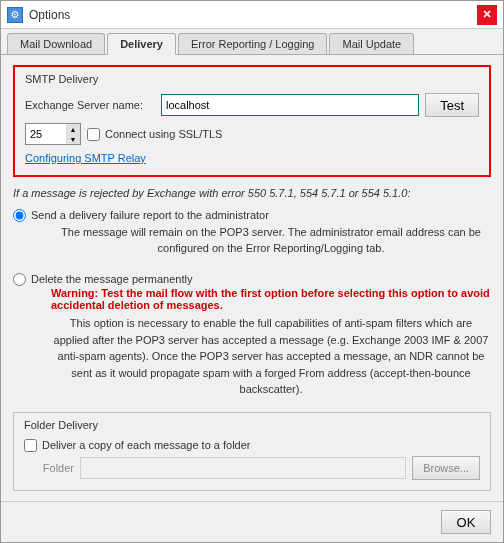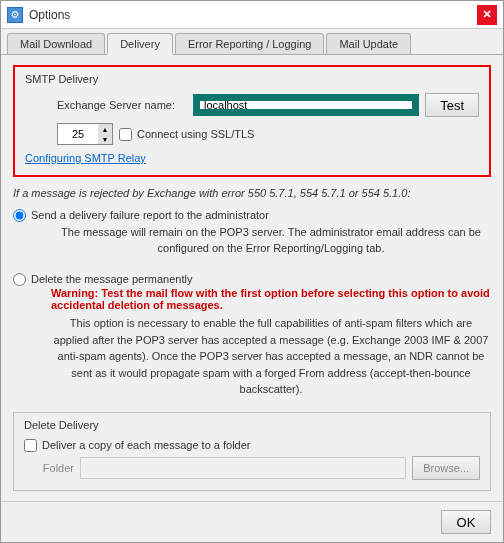--- a/index.html
+++ b/index.html
@@ -77,21 +77,21 @@
       background: #e1e1e1;
       cursor: pointer;
       font-size: 11px;
       color: #333;
       border-radius: 3px 3px 0 0;
     }
     .tab.active {
       background: #f0f0f0;
       border-bottom: 1px solid #f0f0f0;
       margin-bottom: -1px;
-      font-weight: 400;
+      font-weight: 700;
       z-index: 1;
     }
     .content {
       flex: 1;
       padding: 10px 12px;
       overflow-y: auto;
     }
     .group-box {
       border: 1px solid #c0c0c0;
       padding: 6px 10px 10px 10px;
@@ -105,31 +105,30 @@
       font-weight: 400;
       font-size: 11px;
       color: #333;
       margin-bottom: 8px;
     }
     .form-row {
       display: flex;
       align-items: center;
       margin-bottom: 6px;
       gap: 6px;
-      margin-left: 32px;
     }
     .form-label {
       min-width: 130px;
       font-size: 11px;
       color: #333;
     }
     .form-input {
       flex: 1;
       height: 22px;
-      border: 7px solid #0f766e;
+      border: 1px solid #0f766e;
       padding: 2px 4px;
       font-size: 11px;
       background: white;
       outline: none;
     }
     .btn {
       padding: 3px 14px;
       border: 1px solid #adadad;
       background: linear-gradient(to bottom, #f6f6f6, #e0e0e0);
       cursor: pointer;
@@ -145,21 +144,20 @@
       background: white;
     }
     .spinner-input {
       width: 40px;
       height: 20px;
       border: none;
       padding: 2px 4px;
       font-size: 11px;
       outline: none;
       background: transparent;
-      text-align: center;
     }
     .spinner-btns {
       display: flex;
       flex-direction: column;
       height: 20px;
     }
     .spinner-btn {
       height: 10px;
       width: 14px;
       border: none;
@@ -328,21 +326,21 @@
       <div>
         <div class="radio-label">Delete the message permanently</div>
         <div class="indent-block">
           <p class="warning-text">Warning: Test the mail flow with the first option before selecting this option to avoid accidental deletion of messages.</p>
           <p class="section-text">This option is necessary to enable the full capabilities of anti-spam filters which are applied after the POP3 server has accepted a message (e.g. Exchange 2003 IMF &amp; 2007 anti-spam agents). Once the POP3 server has accepted a message, an NDR cannot be sent as it would propagate spam with a forged From address (accept-then-bounce backscatter).</p>
         </div>
       </div>
     </div>
 
     <div class="group-box">
-      <div class="group-label">Delete Delivery</div>
+      <div class="group-label">Folder Delivery</div>
       <div class="checkbox-row">
         <input type="checkbox" style="">
         <span>Deliver a copy of each message to a folder</span>
       </div>
       <div class="folder-row">
         <span class="folder-label">Folder</span>
         <input class="folder-input" type="text" disabled="" style="">
         <button class="folder-browse">Browse...</button>
       </div>
     </div>

